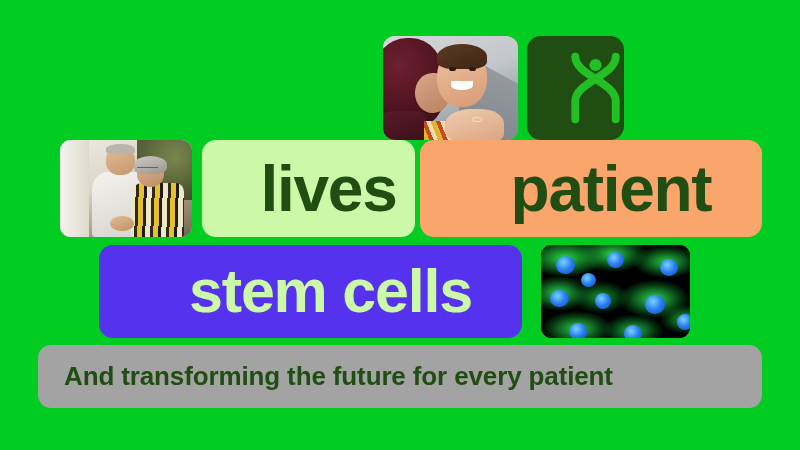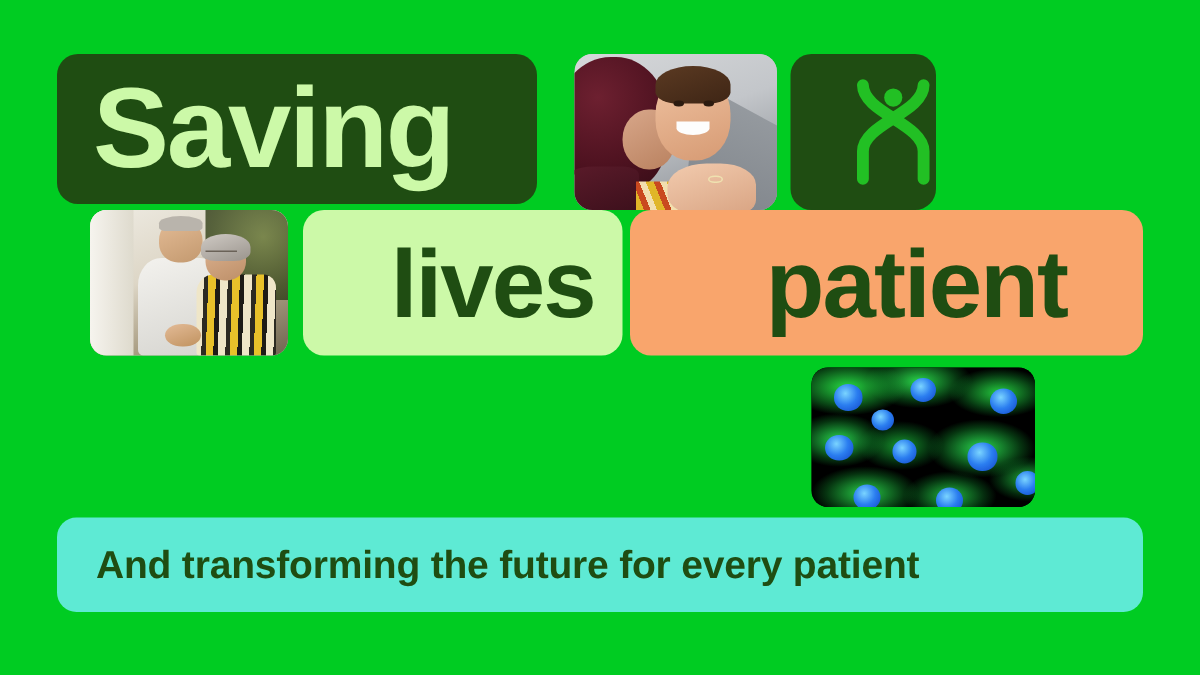--- a/index.html
+++ b/index.html
@@ -230,41 +230,38 @@
   }
   #photo-cells .nuc {
     position:absolute; border-radius:50%;
     background:radial-gradient(circle at 40% 35%, #7ad4ff 0%, #2b7ef0 48%, #1043c8 100%);
     filter:blur(0.4px);
   }
 
   
   #tagline-block {
     left:38px; top:345px; width:724px; height:63px;
-    background:#5eead4;
+    background:#a3a3a3;
     border-radius:13px;
     justify-content:flex-start;
     padding-left:26px;
   }
   #tagline-block .tagline-text {
     color:#1f4d12;
     font-size:26px;
     font-weight:700;
     letter-spacing:-0.005em;
     white-space:nowrap;
   }
 </style>
 </head>
 <body>
 
 <div id="stage">
 
-  <div class="block" id="saving-block">
-    <span class="word">Saving</span>
-  </div>
 
   <div class="block" id="photo-mother-child">
     <div class="sky"></div>
     <div class="wall"></div>
     <div class="mother-hair"></div>
     <div class="mother-face"></div>
     <div class="mother-top"></div>
     <div class="child-head"></div>
     <div class="child-hair"></div>
     <div class="eye l"></div>
@@ -298,20 +295,23 @@
   </div>
 
   <div class="block" id="lives-block">
     <span class="word">lives</span>
   </div>
 
   <div class="block" id="through-block">
     <span class="word">patient</span>
   </div>
 
+  <div class="block" id="stemcells-block">
+    <span class="word">stem cells</span>
+  </div>
 
   <div class="block" id="photo-cells">
     <div class="cellfield"></div>
     <div class="nuc" style="left:10%;top:12%;width:13%;height:19%;"></div>
     <div class="nuc" style="left:44%;top:7%;width:12%;height:18%;"></div>
     <div class="nuc" style="left:80%;top:15%;width:12%;height:18%;"></div>
     <div class="nuc" style="left:6%;top:48%;width:13%;height:19%;"></div>
     <div class="nuc" style="left:36%;top:52%;width:11%;height:17%;"></div>
     <div class="nuc" style="left:70%;top:54%;width:13%;height:20%;"></div>
     <div class="nuc" style="left:19%;top:84%;width:12%;height:18%;"></div>

